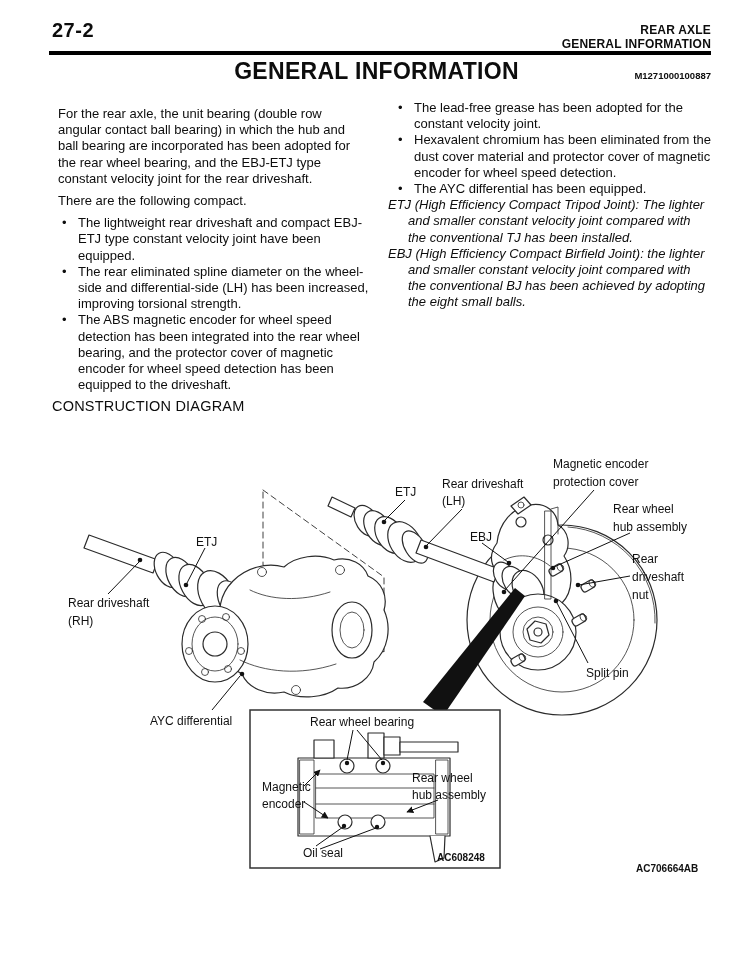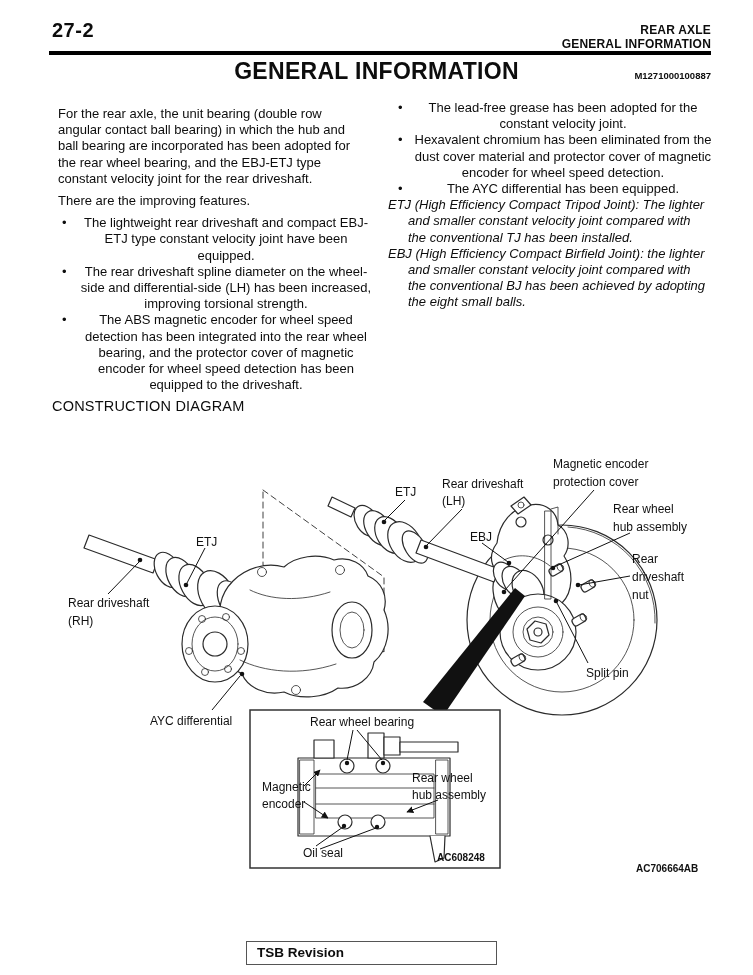--- a/index.html
+++ b/index.html
@@ -18,21 +18,21 @@
                 font-size:23px; font-weight:bold; letter-spacing:.3px; }
   .doc-code { position:absolute; right:42px; top:70px; font-size:9.5px; font-weight:600; }
   
   .col { position:absolute; top:100px; font-size:13px; line-height:16.2px; }
   .col-left  { left:52px;  width:322px; }
   .col-right { left:388px; width:324px; }
   .col p { margin:6px; }
   ul.features { list-style:none; margin:0; padding:0; }
   li.feature { display:flex; }
   .bullet { flex:none; width:16px; padding-left:10px; }
-  .feature-text { flex:1;text-align:center; }
+  .feature-text { flex:1; }
   .note-label { font-style:italic; margin-top:1px; }
   .note-item { font-style:italic; padding-left:20px; text-indent:-20px; }
   
   .construction-heading { position:absolute; left:52px; top:398px; font-size:14.5px; font-weight:normal; letter-spacing:.2px; }
   svg.diagram { position:absolute; left:0; top:430px; }
   .ln   { fill:none; stroke:#2b2b2b; stroke-width:1.2; stroke-linejoin:round; stroke-linecap:round; }
   .lnw  { fill:#ffffff; stroke:#2b2b2b; stroke-width:1.2; stroke-linejoin:round; stroke-linecap:round; }
   .thin { stroke-width:.8; }
   .lead { fill:none; stroke:#111; stroke-width:1; }
   .dot  { fill:#111; stroke:none; }
@@ -54,29 +54,29 @@
     <div>REAR AXLE</div>
     <div>GENERAL INFORMATION</div>
   </div>
   <div class="hdr-rule"></div>
 
   <div class="page-title">GENERAL INFORMATION</div>
   <div class="doc-code">M1271000100887</div>
 
   <div class="col col-left">
     <p>For the rear axle, the unit bearing (double row angular contact ball bearing) in which the hub and ball bearing are incorporated has been adopted for the rear wheel bearing, and the EBJ-ETJ type constant velocity joint for the rear driveshaft.</p>
-    <p>There are the improving features.</p>
+    <p>There are the following compact.</p>
     <ul class="features">
       <li class="feature">
         <span class="bullet">•</span>
         <span class="feature-text">The lightweight rear driveshaft and compact EBJ-ETJ type constant velocity joint have been equipped.</span>
       </li>
       <li class="feature">
         <span class="bullet">•</span>
-        <span class="feature-text">The rear driveshaft spline diameter on the wheel-side and differential-side (LH) has been increased, improving torsional strength.</span>
+        <span class="feature-text">The rear eliminated spline diameter on the wheel-side and differential-side (LH) has been increased, improving torsional strength.</span>
       </li>
       <li class="feature">
         <span class="bullet">•</span>
         <span class="feature-text">The ABS magnetic encoder for wheel speed detection has been integrated into the rear wheel bearing, and the protector cover of magnetic encoder for wheel speed detection has been equipped to the driveshaft.</span>
       </li>
     </ul>
   </div>
 
   <div class="col col-right">
     <ul class="features">
@@ -275,17 +275,14 @@
       <text class="lbl" x="310" y="726">Rear wheel bearing</text>
       <text class="lbl" x="262" y="791">Magnetic</text>
       <text class="lbl" x="262" y="808">encoder</text>
       <text class="lbl" x="412" y="782">Rear wheel</text>
       <text class="lbl" x="412" y="799">hub assembly</text>
       <text class="lbl" x="303" y="857">Oil seal</text>
       <text class="code" x="437" y="861">AC608248</text>
     </g>
   </svg>
 
-  <div class="tsb-box">
-    <span>TSB Revision</span>
-  </div>
 
 </div>
 
 </body></html>

